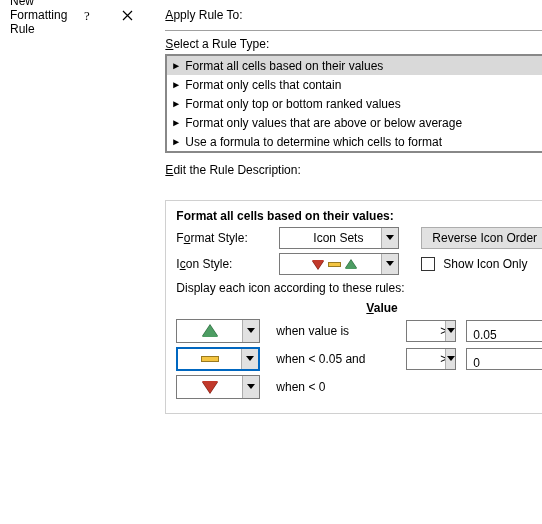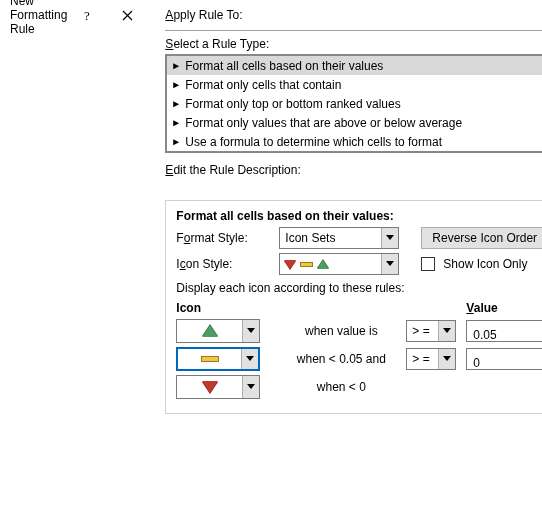--- a/index.html
+++ b/index.html
@@ -77,20 +77,21 @@
     padding: 8px 10px 10px 10px;
     margin-top: 20px;
   }
   .bold { font-weight: 600; }
   .control-row { display: flex; align-items: center; gap: 8px; margin: 4px 0; }
   .ctrl-label { width: 95px; }
   .combo {
     height: 22px; border: 1px solid #7a7a7a; background: #fff;
     display: flex; align-items: center;
     min-width: 0;
+    padding-left: 28px;
   }
   .combo .combo-text { flex: 1; padding: 0 5px; overflow: hidden; white-space: nowrap; }
   .combo .combo-arrow {
     width: 17px; align-self: stretch; border-left: 1px solid #adadad; background: #e1e1e1;
     display: flex; align-items: center; justify-content: center;
   }
   .combo .combo-arrow svg { display: block; }
   .btn {
     height: 22px; border: 1px solid #adadad; background: #e1e1e1;
     padding: 0 10px; display: inline-flex; align-items: center; justify-content: center;
@@ -114,21 +115,21 @@
     display: flex; align-items: center; margin-right: 16px;
   }
   .icon-combo.sel { border: 2px solid #0067c0; padding: 0; }
   .icon-combo .icon-cell {
     flex: 1; display: flex; align-items: center; justify-content: center;
   }
   .icon-combo .combo-arrow {
     width: 17px; align-self: stretch; border-left: 1px solid #adadad; background: #e1e1e1;
     display: flex; align-items: center; justify-content: center;
   }
-  .cond-text { width: 130px; text-align: center; }
+  .cond-text { width: 130px; }
   .op-combo { width: 50px; margin-right: 10px; }
   .val-wrap {
     flex: 1; border: 1px solid #7a7a7a; height: 22px; display: flex; align-items: center;
     padding: 8px 2px 0 4px; background: #fff;
   }
   .val-input { flex: 1; border: none; outline: none; font: inherit; height: 18px; background: transparent; }
   .type-combo { width: 82px; margin-left: 8px; }
   
   .tri-up { width: 0; height: 0; border-left: 8px solid transparent; border-right: 8px solid transparent; border-bottom: 12px solid; }
   .tri-down { width: 0; height: 0; border-left: 8px solid transparent; border-right: 8px solid transparent; border-top: 12px solid; }
@@ -231,21 +232,20 @@
             </div>
         </div>
         <div style="width:6px"></div>
         <span class="checkbox"></span>
         <span>Show Icon Only</span>
       </div>
 
       <div style="margin-top:6px">Display each icon according to these rules:</div>
 
       <div class="rules-header">
-        <div class="col-icon">Icon</div>
         <div class="col-cond"></div>
         <div class="col-op"></div>
         <div class="col-val"><span class="underline">V</span>alue</div>
         <div class="col-type"><span class="underline">T</span>ype</div>
       </div>
 
       <div class="rule-row">
         <div class="icon-combo">
           <div class="icon-cell">
               <span class="tri-up green"></span>

